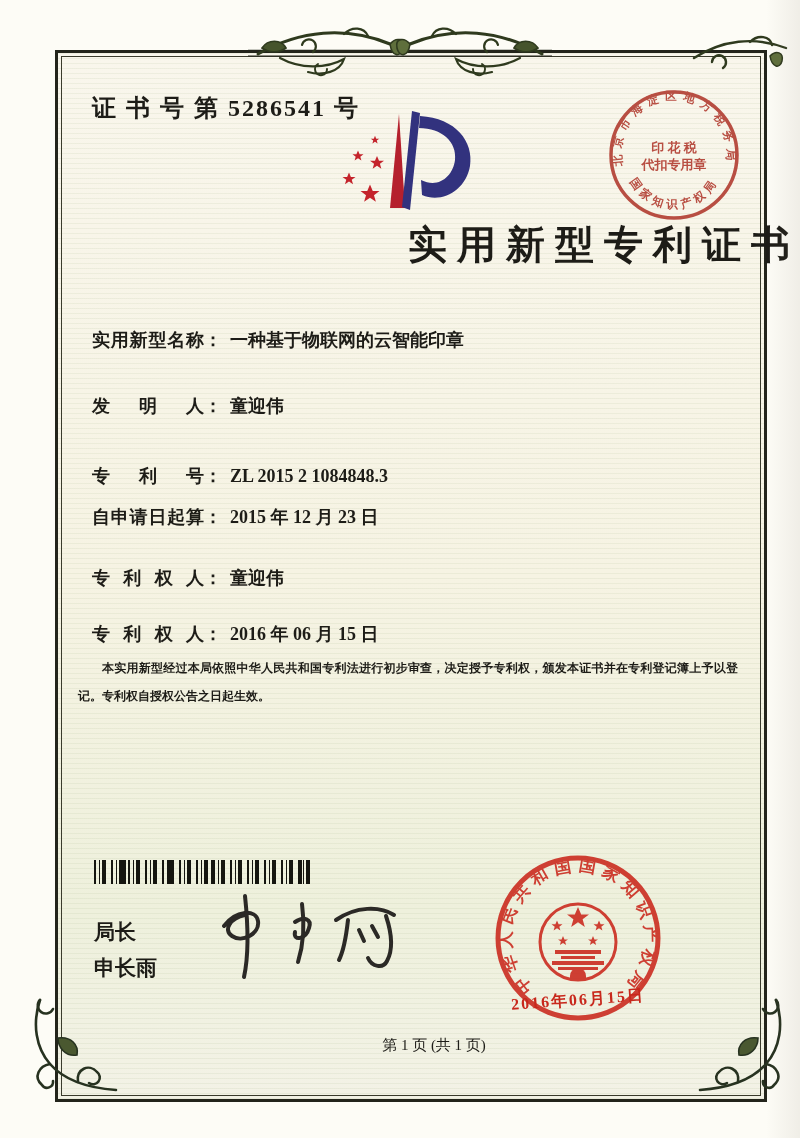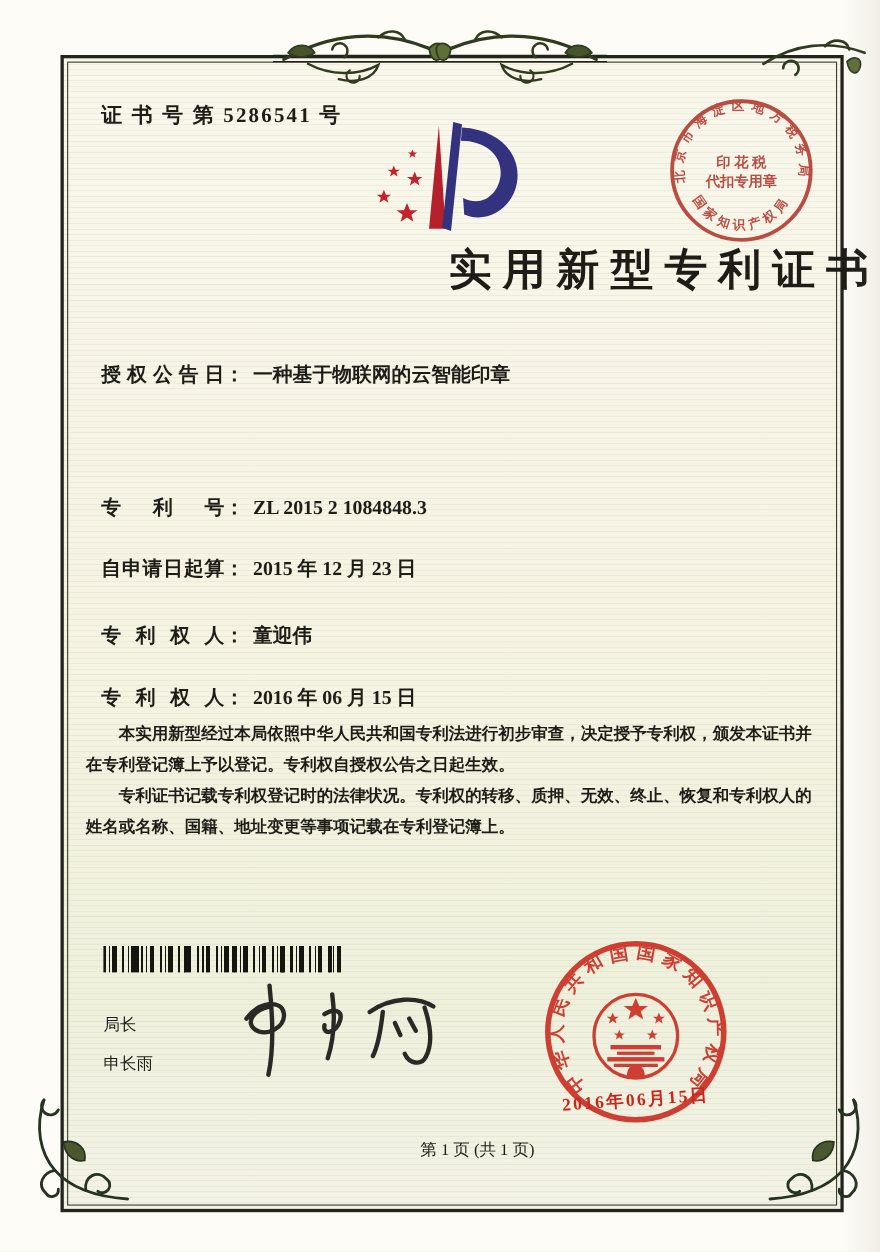--- a/index.html
+++ b/index.html
@@ -9,35 +9,35 @@
         background:linear-gradient(90deg,rgba(0,0,0,0),rgba(120,110,95,0.10));}
   
   .frame{position:absolute;left:55px;top:50px;width:706px;height:1046px;
          border:3px solid #23241b;
          background:linear-gradient(180deg,#f9f6ec 0%,#f6f3e3 50%,#eef0dc 82%,#f3f2e6 100%);}
   .frame .inner{position:absolute;left:3px;top:3px;right:3px;bottom:3px;border:1px solid #3a3b2c;}
   .texture{position:absolute;left:0;top:0;right:0;bottom:0;
          background:repeating-linear-gradient(0deg,rgba(160,180,135,0.13) 0 1px,rgba(0,0,0,0) 1px 5px);}
   .orn{position:absolute;}
   
-  .certno{position:absolute;left:92px;top:92px;font-size:19px;font-weight:700;letter-spacing:2px;}
+  .certno{position:absolute;left:92px;top:92px;font-size:24px;font-weight:700;letter-spacing:2px;}
   .title{position:absolute;left:0;top:218px;width:100%;text-align:right;
          font-size:39px;font-weight:700;letter-spacing:10px;}
   .field{position:absolute;left:92px;font-size:18px;font-weight:700;white-space:nowrap;}
   .flabel{display:inline-block;width:112px;text-align:justify;text-align-last:justify;}
   .fcolon{margin-right:8px;}
-  .paras{position:absolute;left:78px;top:654px;width:660px;font-size:15px;line-height:28px;
+  .paras{position:absolute;left:78px;top:654px;width:660px;font-size:12px;line-height:28px;
          text-align:justify;font-weight:600;}
   .paras p{margin:0;text-indent:2em;}
   .barcode{position:absolute;left:94px;top:860px;width:220px;height:24px;
      background:
        repeating-linear-gradient(90deg,rgba(0,0,0,0) 0 29px,#15150f 29px 32px,rgba(0,0,0,0) 32px 44px),
        repeating-linear-gradient(90deg,#15150f 0 2px,rgba(0,0,0,0) 2px 5px,#15150f 5px 6px,rgba(0,0,0,0) 6px 8px,#15150f 8px 12px,rgba(0,0,0,0) 12px 17px);}
   .officer{position:absolute;left:94px;top:914px;font-family:"Liberation Sans","DejaVu Sans",sans-serif;
-           font-size:15px;font-weight:400;line-height:36px;}
+           font-size:21px;font-weight:700;line-height:36px;}
   .sig{position:absolute;left:198px;top:884px;}
   .footer{position:absolute;left:0;top:1036px;width:100%;text-align:center;font-size:15px;font-weight:400;margin-left:34px;}
   
   .taxstamp{position:absolute;left:603px;top:84px;opacity:0.88;}
   .seal{position:absolute;left:486px;top:846px;opacity:0.93;}
   .sealdate{position:absolute;left:486px;top:990px;width:184px;text-align:center;
             color:#c8281c;font-size:16px;font-weight:700;letter-spacing:2px;transform:rotate(-4deg);}
 </style>
 </head>
 <body>
@@ -113,38 +113,40 @@
       <use href="#star" transform="translate(28,50) scale(0.55)"></use>
       <use href="#star" transform="translate(47,57) scale(0.7)"></use>
       <use href="#star" transform="translate(19,73) scale(0.65)"></use>
       <use href="#star" transform="translate(40,88) scale(0.95)"></use>
     </g>
   </svg>
 
   <div class="title">实用新型专利证书</div>
 
   <div class="field" style="top:328px">
-    <span class="flabel">授权公告日</span><span class="fcolon">：</span><span>一种基于物联网的云智能印章</span>
+    <span class="flabel">实用新型名称</span><span class="fcolon">：</span><span>一种基于物联网的云智能印章</span>
   </div>
-  <div class="field" style="top:449px">
+  <div class="field" style="top:394px">
+    <span class="flabel">发明人</span><span class="fcolon">：</span><span>童迎伟</span>
+  </div>
+  <div class="field" style="top:464px">
     <span class="flabel">专利号</span><span class="fcolon">：</span><span>ZL 2015 2 1084848.3</span>
   </div>
   <div class="field" style="top:505px">
     <span class="flabel">自申请日起算</span><span class="fcolon">：</span><span>2015 年 12 月 23 日</span>
   </div>
   <div class="field" style="top:566px">
     <span class="flabel">专利权人</span><span class="fcolon">：</span><span>童迎伟</span>
   </div>
   <div class="field" style="top:622px">
     <span class="flabel">专利权人</span><span class="fcolon">：</span><span>2016 年 06 月 15 日</span>
   </div>
 
   <div class="paras">
     <p>本实用新型经过本局依照中华人民共和国专利法进行初步审查，决定授予专利权，颁发本证书并在专利登记簿上予以登记。专利权自授权公告之日起生效。</p>
-    <p>专利证书记载专利权登记时的法律状况。专利权的转移、质押、无效、终止、恢复和专利权人的姓名或名称、国籍、地址变更等事项记载在专利登记簿上。</p>
   </div>
 
   <div class="barcode"></div>
 
   <div class="officer">
     <div>局长</div>
     <div>申长雨</div>
   </div>
 
   <svg class="sig" width="214" height="100" viewBox="0 0 214 100">

